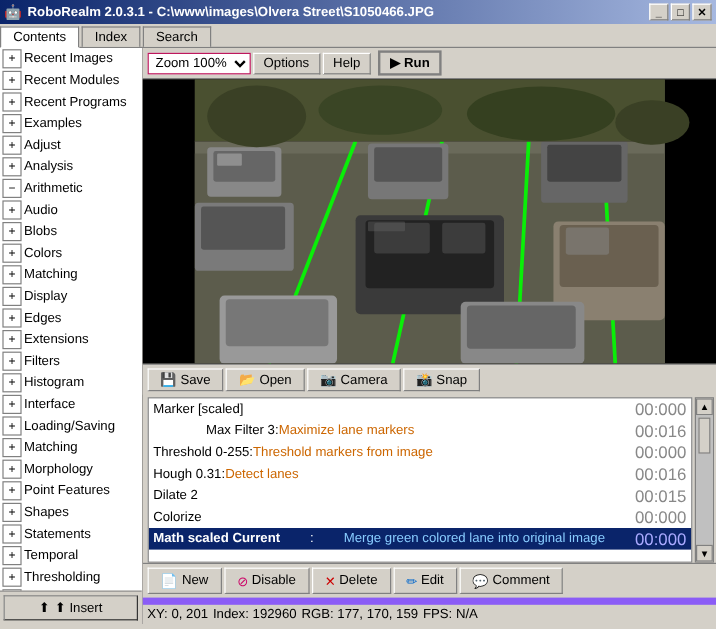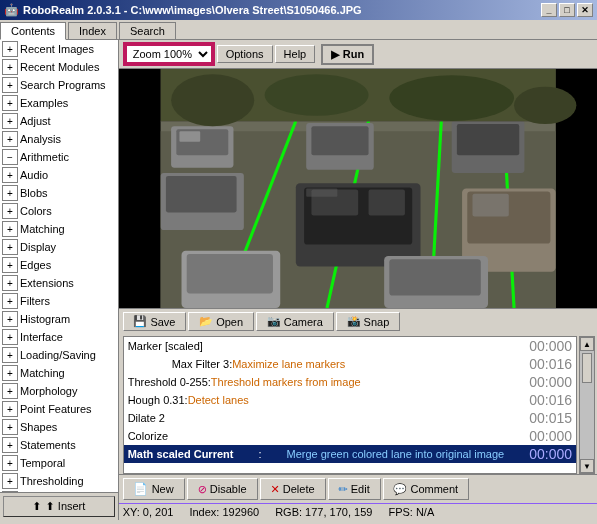--- a/index.html
+++ b/index.html
@@ -110,21 +110,21 @@
       border: 1px solid #808080;
       border-top-color: #ffffff;
       border-left-color: #ffffff;
       background: #d4d0c8;
       cursor: pointer;
       font-size: 11px;
       display: flex; align-items: center; gap: 3px;
     }
     .zoom-select {
       padding: 1px 2px;
-      border: 4px solid #be185d;
+      border: 1px solid #be185d;
       background: #ffffff;
       font-size: 11px;
     }
     .run-btn {
       padding: 2px 8px;
       border: 2px solid #808080;
       background: #d4d0c8;
       cursor: pointer;
       font-size: 11px;
       font-weight: bold;
@@ -226,25 +226,25 @@
       border-left-color: #ffffff;
       background: #d4d0c8;
       cursor: pointer;
       font-size: 11px;
       display: flex; align-items: center; gap: 3px;
     }
 
     
     .statusbar {
       background: #d4d0c8;
-      border-top: 1px solid #8b5cf6;
+      border-top: 6px solid #8b5cf6;
       padding: 2px 4px;
       font-size: 11px;
       display: flex;
-      gap: 16px;
+      gap: 4px;
     }
   </style>
 </head>
 <body>
 
 <div class="titlebar">
   <div class="titlebar-title">
     <span style="font-size:12px;">🤖</span>
     <span>RoboRealm 2.0.3.1 - C:\www\images\Olvera Street\S1050466.JPG</span>
   </div>
@@ -269,21 +269,21 @@
         <div class="tree-item">
           <span class="expander">+</span>
           <span class="label">Recent Images</span>
         </div>
         <div class="tree-item">
           <span class="expander">+</span>
           <span class="label">Recent Modules</span>
         </div>
         <div class="tree-item">
           <span class="expander">+</span>
-          <span class="label">Search Programs</span>
+          <span class="label">Recent Programs</span>
         </div>
         <div class="tree-item">
           <span class="expander">+</span>
           <span class="label">Examples</span>
         </div>
         <div class="tree-item">
           <span class="expander">+</span>
           <span class="label">Adjust</span>
         </div>
         <div class="tree-item">

